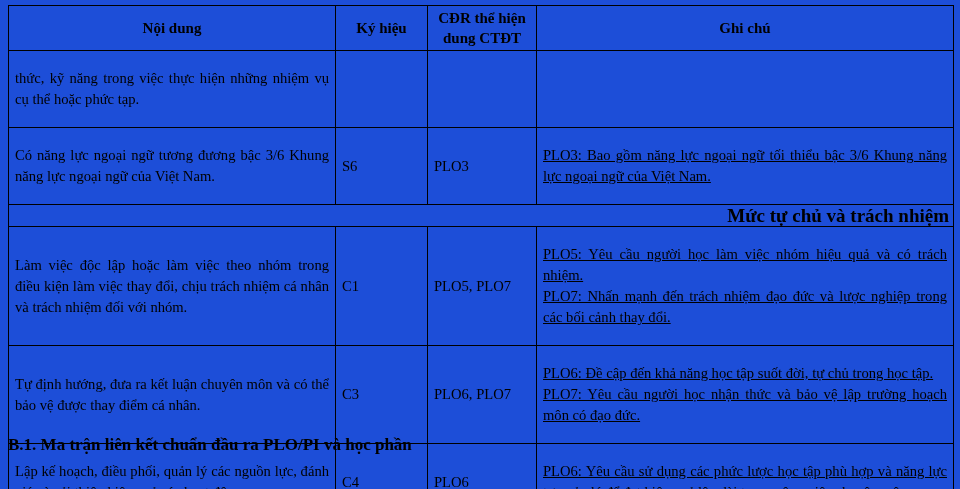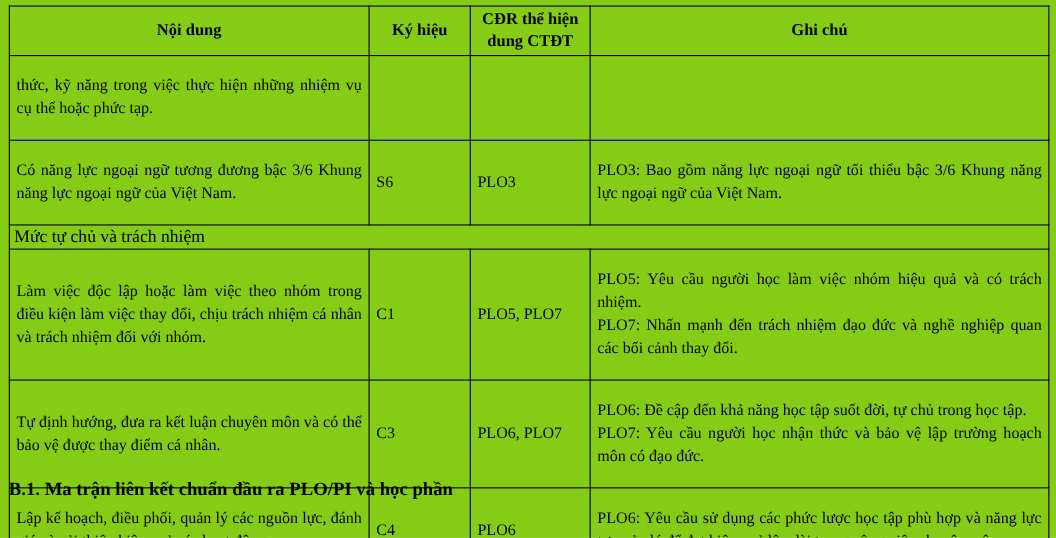--- a/index.html
+++ b/index.html
@@ -6,21 +6,21 @@
     margin: 0;
     padding: 0;
     background: #ffffff;
     color: #000000;
     font-family: "Liberation Serif", "DejaVu Serif", serif;
   }
   .page {
     position: relative;
     width: 960px;
     height: 489px;
-    background: #84cc16;
+    background: #1d4ed8;
     overflow: hidden;
   }
   table.grid {
     position: absolute;
     left: 8px;
     top: 5px;
     width: 946px;
     border-collapse: collapse;
     table-layout: fixed;
   }
@@ -36,27 +36,27 @@
     font-weight: bold;
     text-align: center;
     font-size: 15px;
     line-height: 20px;
     padding: 2px 4px;
   }
   td.nd { text-align: justify; }
   td.gc { text-align: justify; }
   td.ct { text-align: left; }
   tr.sectionrow td {
-    font-weight: normal;
-    text-align: left;
-    font-size: 16px;
+    font-weight: bold;
+    text-align: right;
+    font-size: 19px;
     line-height: 20px;
     padding: 0 4px;
   }
-  .note { text-align: justify; }
+  .note { text-align: justify; text-decoration: underline; }
   .caption {
     position: absolute;
     left: 8px;
     top: 434px;
     font-weight: bold;
     font-size: 17px;
     line-height: 21px;
     white-space: nowrap;
   }
 </style>
@@ -98,21 +98,21 @@
       <tr class="sectionrow" style="height:22px">
         <td colspan="4">Mức tự chủ và trách nhiệm</td>
       </tr>
 
       <tr style="height:85px">
         <td class="nd">Làm việc độc lập hoặc làm việc theo nhóm trong điều kiện làm việc thay đổi, chịu trách nhiệm cá nhân và trách nhiệm đối với nhóm.</td>
         <td class="ct">C1</td>
         <td class="ct">PLO5, PLO7</td>
         <td class="gc">
           <div class="note">PLO5: Yêu cầu người học làm việc nhóm hiệu quả và có trách nhiệm.</div>
-          <div class="note">PLO7: Nhấn mạnh đến trách nhiệm đạo đức và nghề nghiệp quan các bối cảnh thay đổi.</div>
+          <div class="note">PLO7: Nhấn mạnh đến trách nhiệm đạo đức và lược nghiệp trong các bối cảnh thay đổi.</div>
         </td>
       </tr>
 
 
       <tr style="height:88px">
         <td class="nd">Tự định hướng, đưa ra kết luận chuyên môn và có thể bảo vệ được thay điểm cá nhân.</td>
         <td class="ct">C3</td>
         <td class="ct">PLO6, PLO7</td>
         <td class="gc">
           <div class="note">PLO6: Đề cập đến khả năng học tập suốt đời, tự chủ trong học tập.</div>

